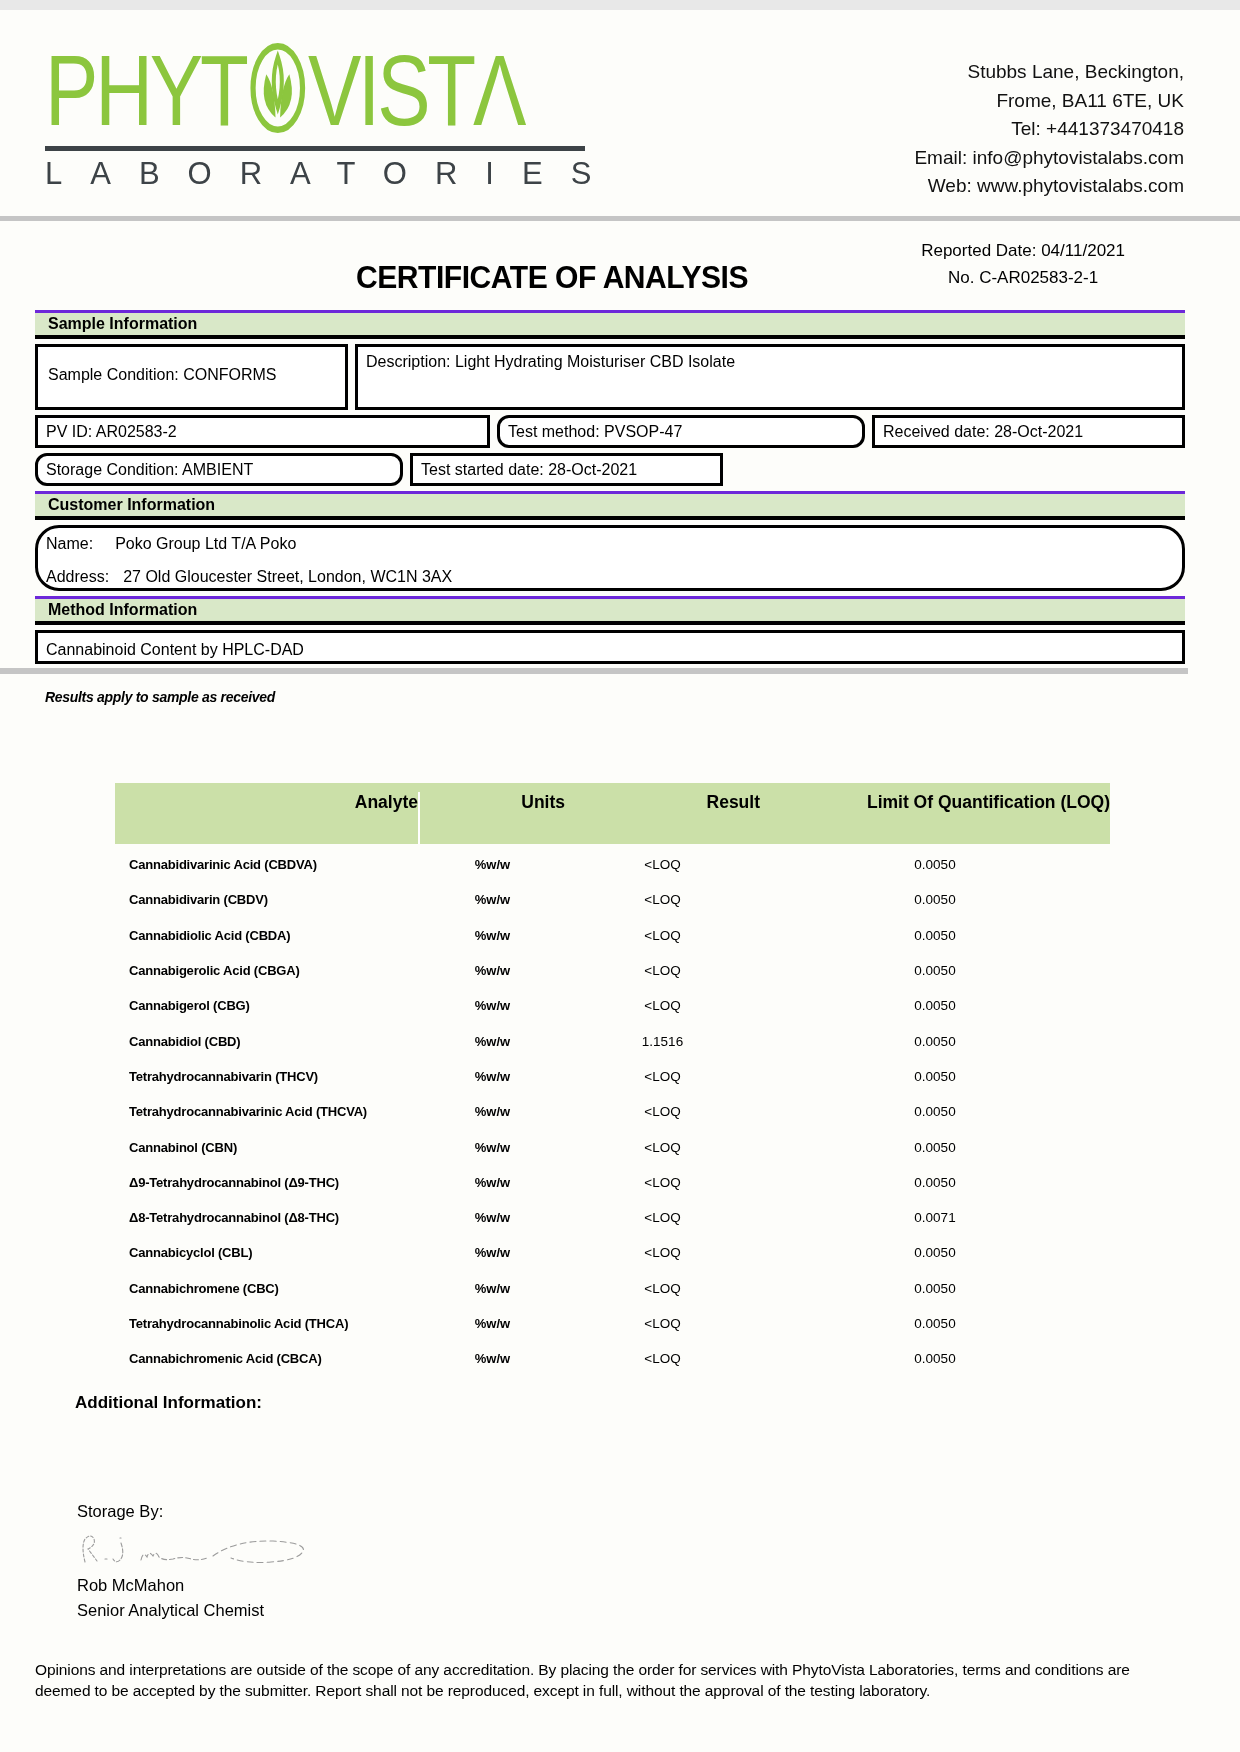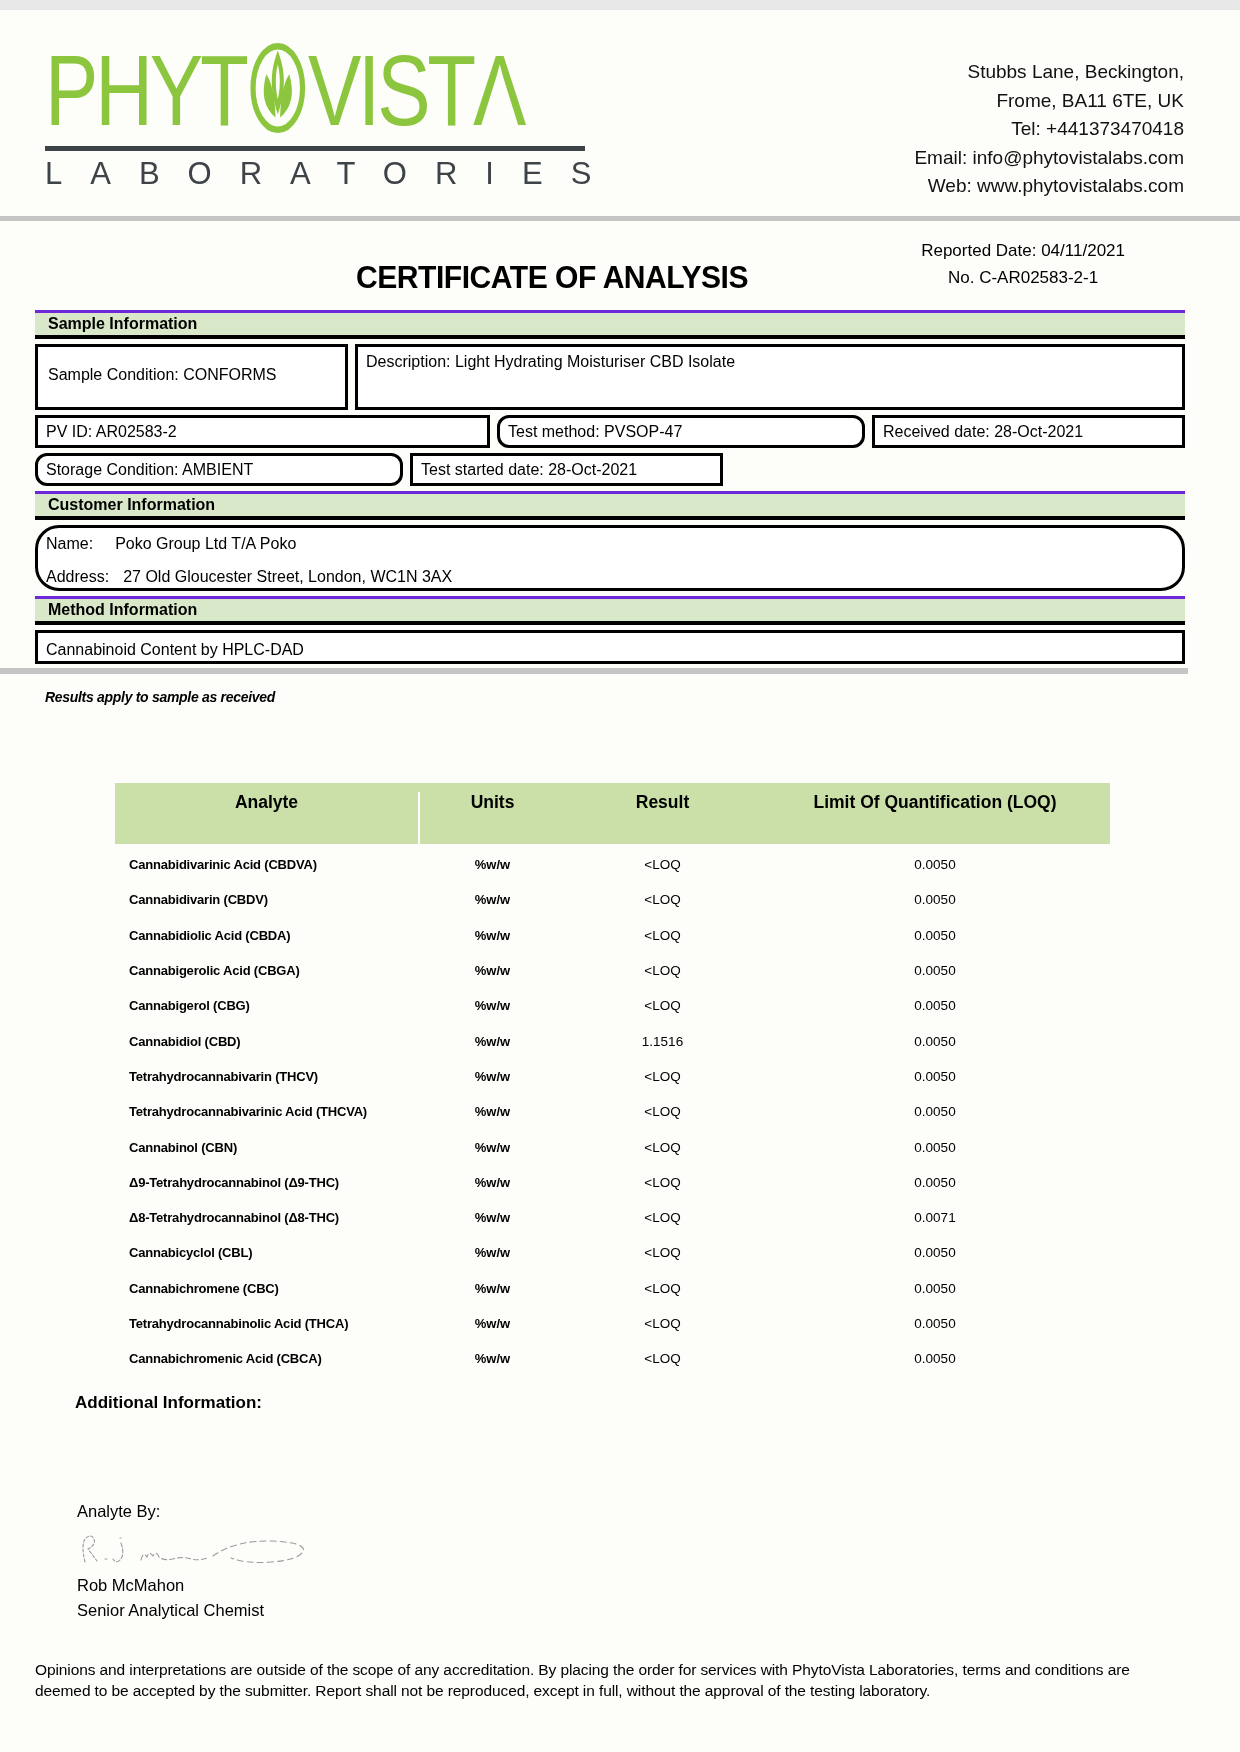--- a/index.html
+++ b/index.html
@@ -77,21 +77,21 @@
     font-size:14px;font-weight:bold;font-style:italic;
     letter-spacing:-0.3px;
   }
 
   
   .rtable{position:absolute;top:773px;left:115px;width:995px;}
   .rt-head{
     display:grid;grid-template-columns:305px 145px 195px 350px;
     background:var(--table_green,#cbe0a8);
     height:61px;box-sizing:border-box;padding-top:9px;
-    font-size:17.5px;font-weight:bold;text-align:center;
+    font-size:17.5px;font-weight:bold;text-align:right;
   }
   .rt-head .hc1{border-right:2px solid #fff;height:52px;}
   .rt-body{margin-top:3px;}
   .t-row{
     display:grid;grid-template-columns:305px 145px 195px 350px;
     height:35.3px;align-items:center;
   }
   .c-analyte{font-size:13px;font-weight:bold;padding-left:14px;letter-spacing:-0.2px;}
   .c-units{font-size:13px;font-weight:bold;text-align:center;}
   .c-result{font-size:13.5px;text-align:center;}
@@ -285,21 +285,21 @@
         <div class="c-units">%w/w</div>
         <div class="c-result">&lt;LOQ</div>
         <div class="c-loq">0.0050</div>
       </div>
       </div>
   </div>
 
   <div class="additional-info">Additional Information:</div>
 
   <div class="review-block">
-    <div>Analyte By:</div>
+    <div>Storage By:</div>
     <svg class="sig" width="250" height="46" viewBox="0 0 250 46">
       <g fill="none" stroke="#9b9b9b" stroke-width="1.1" stroke-linecap="round">
         <path d="M12,36 Q8,20 12,13 q6,-6 9,0 q2,6 -6,10 l9,12" stroke-dasharray="3,2"></path>
         <path d="M32,33 l2,0"></path>
         <path d="M48,17 q4,12 -1,17 q-4,4 -7,-1" stroke-dasharray="4,2"></path>
         <path d="M47,12 l1,0"></path>
         <path d="M68,34 q2,-9 6,-3 q2,-7 6,-1 q3,-6 6,1 q5,4 14,2 q10,-3 18,0 q8,2 16,-1" stroke-dasharray="5,3"></path>
         <path d="M140,30 q22,-16 60,-15 q34,2 30,10 q-4,9 -32,11 q-24,2 -40,-4" stroke-dasharray="6,4"></path>
       </g>
     </svg>

